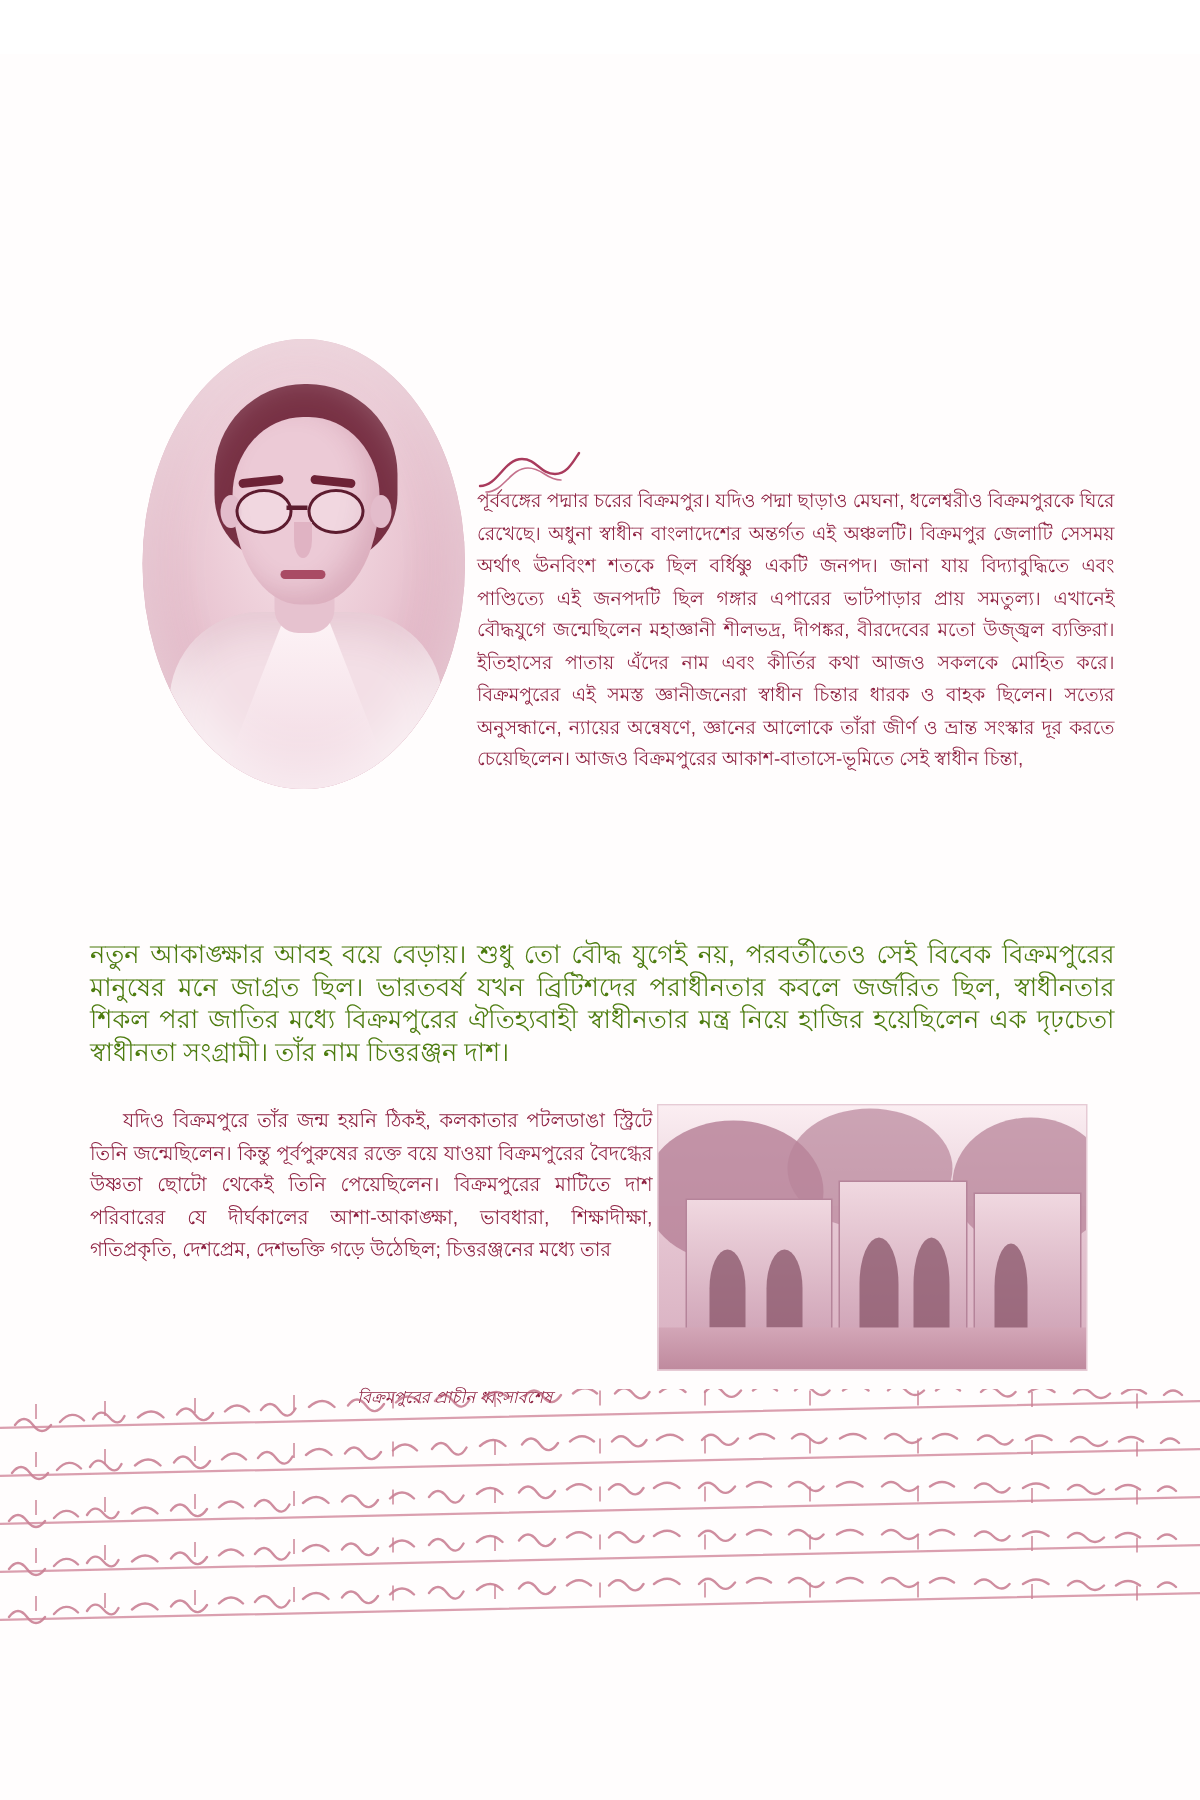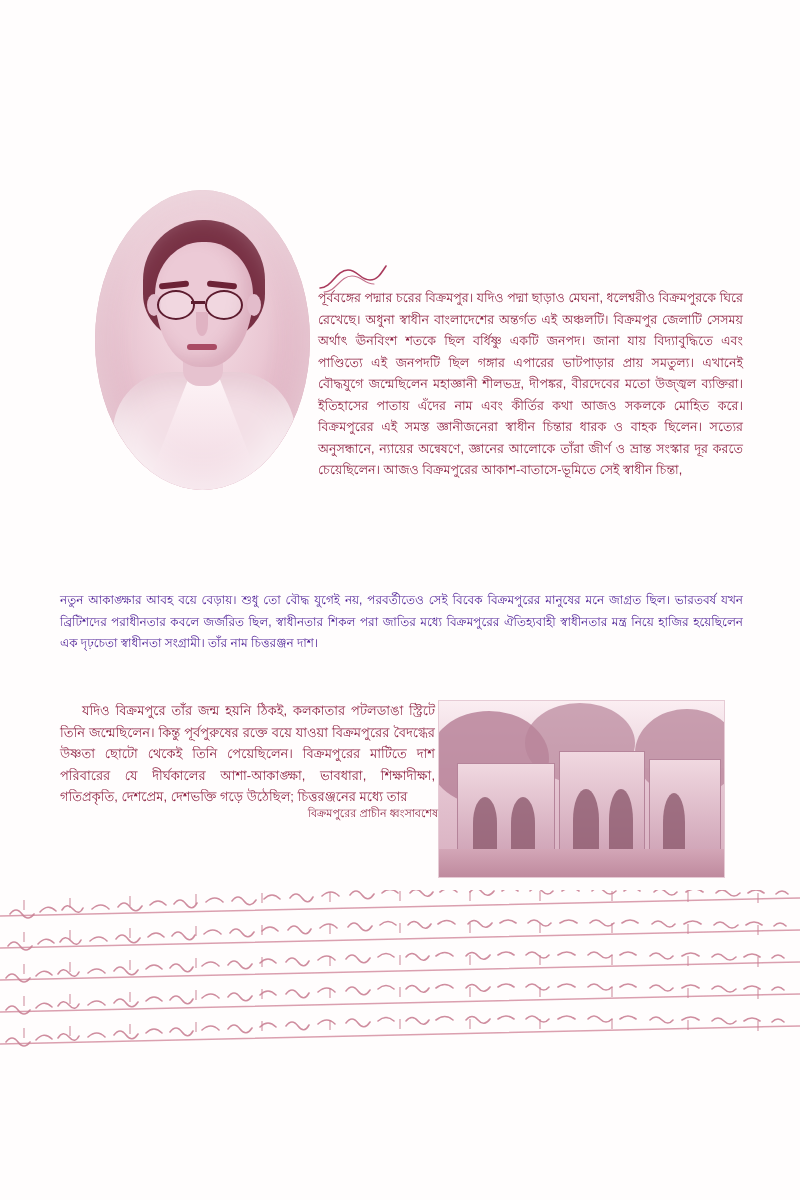--- a/index.html
+++ b/index.html
@@ -13,20 +13,21 @@
     position: relative;
     overflow: hidden;
     font-family: "Liberation Sans", sans-serif;
     color: #8a2140;
   }
 
   .page {
     position: absolute;
     inset: 0;
     background: #fffdfd;
+    margin-top: 36px;
   }
 
   
   .portrait-wrap {
     position: absolute;
     left: 95px;
     top: 190px;
     width: 215px;
     height: 300px;
   }
@@ -153,23 +154,23 @@
     line-height: 21.5px;
     color: #8f2343;
     text-align: justify;
     text-justify: inter-word;
   }
   .full-text {
     position: absolute;
     left: 60px;
     top: 590px;
     width: 683px;
-    font-size: 12px;
+    font-size: 17px;
     line-height: 21.5px;
-    color: #4c1d95;
+    color: #4d7c0f;
     text-align: justify;
   }
   .para2 {
     position: absolute;
     left: 60px;
     top: 700px;
     width: 375px;
     font-size: 13px;
     line-height: 21.5px;
     color: #8f2343;
@@ -209,24 +210,25 @@
     border-radius: 50% 50% 0 0;
     opacity: .8;
   }
   .r-ground {
     position: absolute; left:0; bottom:0; width:100%; height:16%;
     background: linear-gradient(180deg,#d3a6b7 0%, #bf8a9e 100%);
   }
   .caption {
     position: absolute;
     left: 238px;
-    top: 805px;
+    top: 887px;
     width: 200px;
-    text-align: right;
+    text-align: left;
     font-size: 11px;
+    font-style: italic;
     color: #8f2343;
   }
 
   
   .hand-band {
     position: absolute;
     left: 0;
     top: 890px;
     width: 800px;
     height: 180px;

